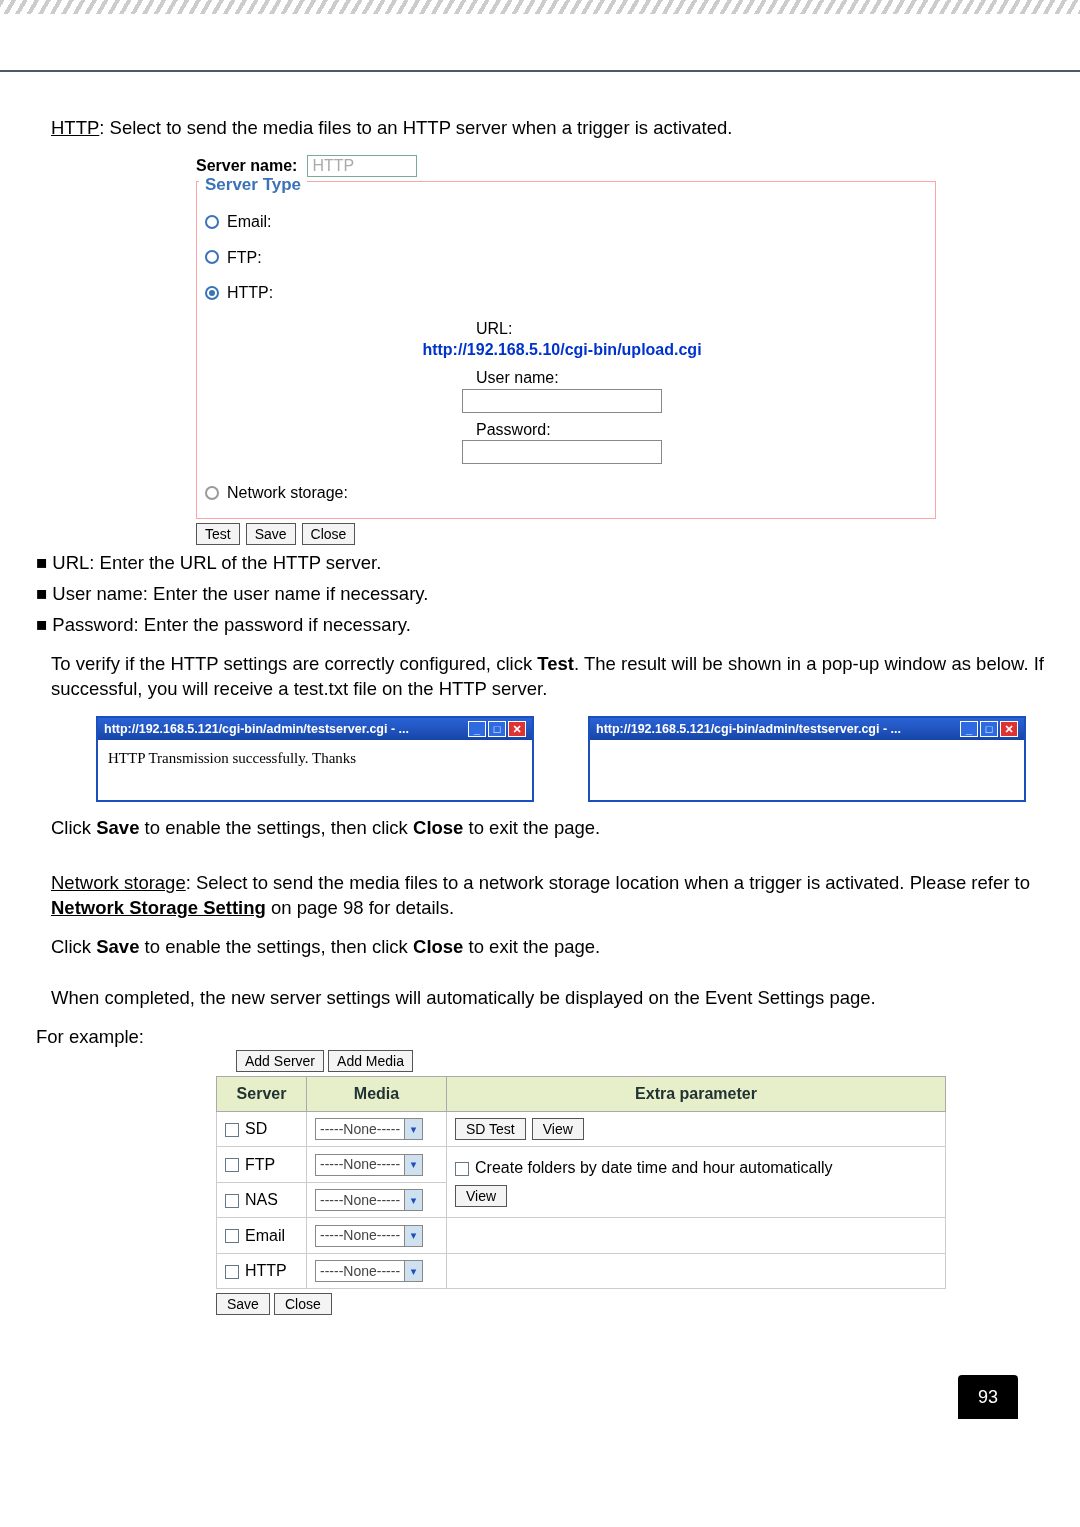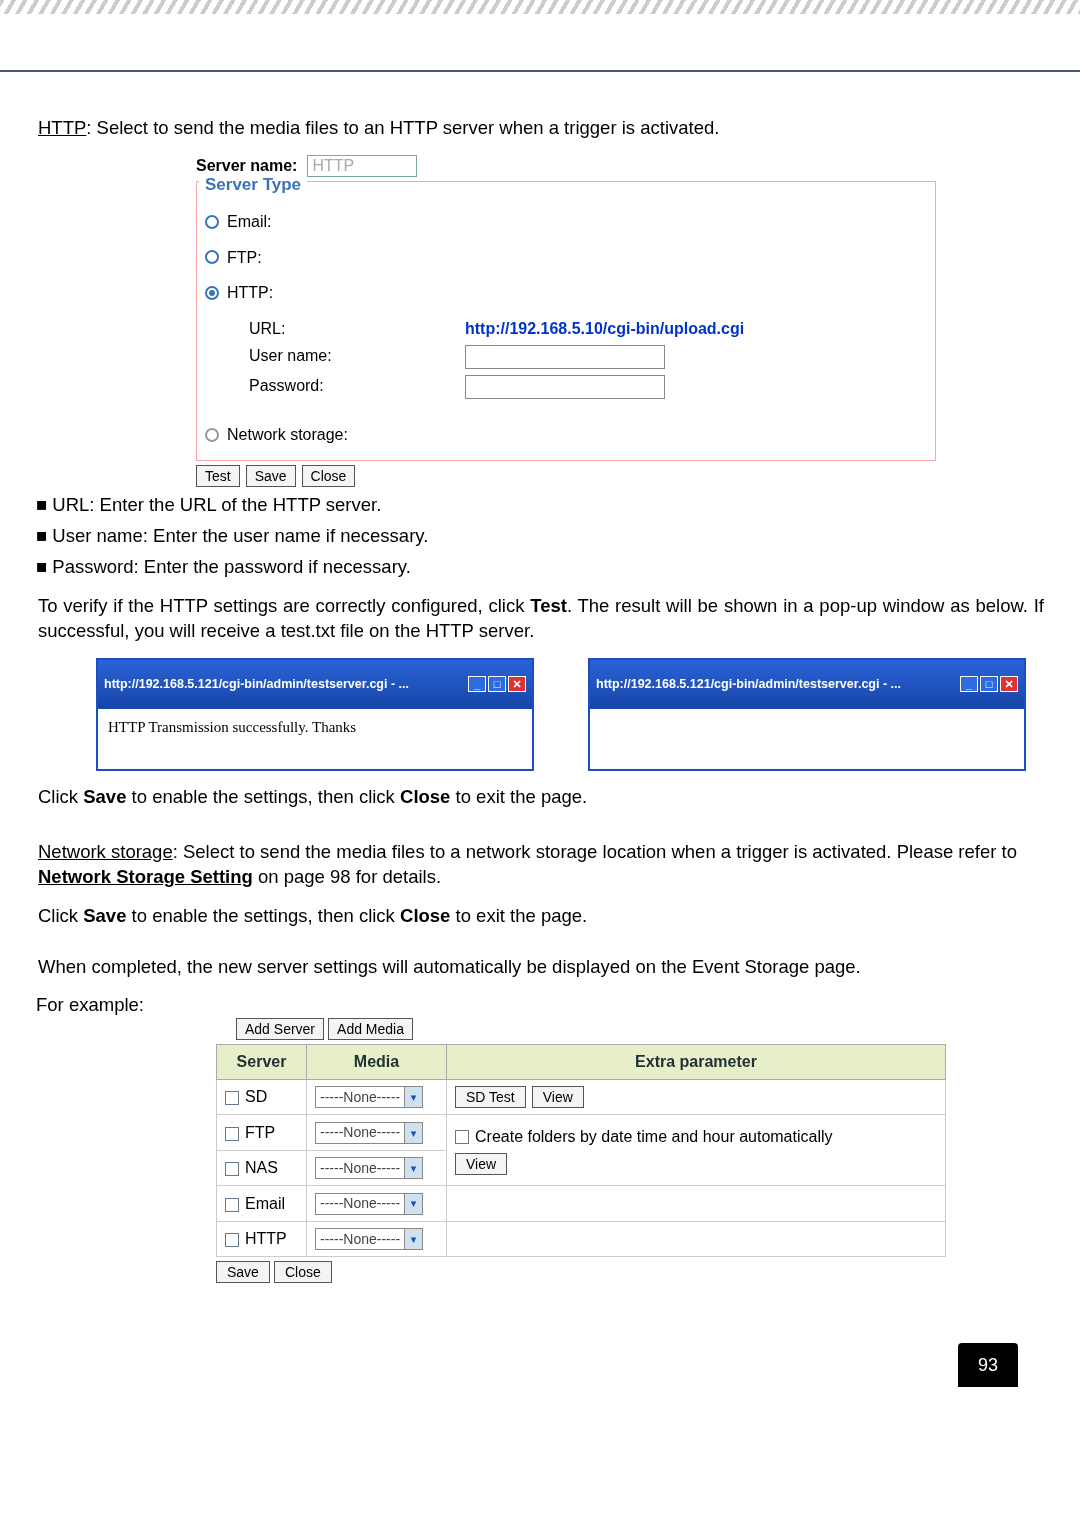--- a/index.html
+++ b/index.html
@@ -20,21 +20,21 @@
     margin-top: 56px;
   }
   .content {
     padding: 30px 36px 60px 36px;
     font-size: 18.5px;
     color: #000;
     line-height: 1.35;
   }
   .u { text-decoration: underline; }
   .bold { font-weight: bold; }
-  .para { margin: 14px 0 14px 2px; }
+  .para { margin: 14px 0 14px 15px; }
   .just { text-align: justify; }
   .bul::before { content: "■ "; }
   .bul { margin: 6px 0; }
 
   
   .svr-wrap { margin: 6px 0 4px 160px; width: 740px; }
   .svr-row { display: flex; align-items: center; gap: 10px; margin-bottom: 4px; }
   .svr-row label { font-size: 16px; font-weight: bold; }
   .svr-row input[type=text] {
     font-size: 16px; padding: 1px 4px;
@@ -47,37 +47,37 @@
   }
   .legend {
     color: #3b73b9; font-weight: bold; font-size: 17px;
     position: relative; top: -22px; left: -6px; background: #fff;
     display: inline-block; padding: 0 6px;
   }
   .radio-row { display:flex; align-items:center; gap:8px; margin: 6px 0 14px 0; font-size:16px; }
   .radio { width:14px; height:14px; border:2px solid #3b73b9; border-radius:50%; display:inline-block; position:relative; }
   .radio.on::after { content:""; position:absolute; inset:2px; background:#3b73b9; border-radius:50%; }
   .radio.grey { border-color:#999; }
-  .field-row { display:flex; margin:6px 0; font-size:16px; }
+  .field-row { display:flex; align-items:center; margin:6px 0; font-size:16px;flex-direction:column; }
   .field-row .lbl { width: 260px; padding-left: 44px; }
   .txtbox { width:200px; height:24px; border:1px solid #888; }
   .txtlink { color:#0033cc; font-size:16px;font-weight:bold; }
   .btnrow { margin-left:160px; display:flex; gap:6px; margin-top:4px; }
   .btnrow button, .btns button {
     font-size:14px; padding:0 8px; height:22px;
     border:1px solid #555; background:#f4f4f4; cursor:pointer;
   }
 
   
   .popups { display:flex; gap:54px; margin-left:60px; margin-top:8px; margin-bottom:8px; justify-content:flex-start; }
   .popup { width:438px; border:2px solid #1b4fbf; }
   .popup .titlebar {
     background: linear-gradient(#2a63d6,#1745a8);
     color:#fff; font-size:12.5px; font-weight:bold;
-    padding:16px 6px; display:flex; align-items:center; justify-content:space-between;
+    padding:3px 6px; display:flex; align-items:center; justify-content:space-between;
   }
   .winicons { display:flex; gap:2px; }
   .wi { width:18px; height:16px; display:flex; align-items:center; justify-content:center; font-size:11px; border:1px solid #fff; }
   .wi.min { background:#2e6be0; color:#fff; }
   .wi.max { background:#2e6be0; color:#fff; }
   .wi.close { background:#d33; color:#fff; }
   .popup .body { padding:8px 10px; font-family: "Times New Roman", serif; font-size:15px; height:60px; }
 
   
   .tbl-wrap { margin-left: 180px; width: 730px; }
@@ -140,21 +140,21 @@
           <span class="txtlink">http://192.168.5.10/cgi-bin/upload.cgi</span>
         </div>
         <div class="field-row">
           <div class="lbl">User name:</div>
           <div class="txtbox"></div>
         </div>
         <div class="field-row">
           <div class="lbl">Password:</div>
           <div class="txtbox"></div>
         </div>
-        <div class="radio-row" style="margin-top:25px;margin-bottom:2px">
+        <div class="radio-row" style="margin-top:18px;margin-bottom:2px">
           <span class="radio grey"></span>
           <span>Network storage:</span>
         </div>
       </div>
     </div>
   </div>
   <div class="btnrow">
     <button>Test</button>
     <button>Save</button>
     <button>Close</button>
@@ -197,21 +197,21 @@
   </div>
 
   <div class="para" style="margin-top:30px">
     <span class="u">Network storage</span><span>: Select to send the media files to a network storage location when a trigger is activated. Please refer to </span><span class="u bold">Network Storage Setting</span><span> on page 98 for details.</span>
   </div>
 
   <div class="para">
     <span>Click </span><span class="bold">Save</span><span> to enable the settings, then click </span><span class="bold">Close</span><span> to exit the page.</span>
   </div>
 
-  <div class="para" style="margin-top:26px">When completed, the new server settings will automatically be displayed on the Event Storage page.</div>
+  <div class="para" style="margin-top:26px">When completed, the new server settings will automatically be displayed on the Event Settings page.</div>
   <div>For example:</div>
 
   <div class="tbl-wrap">
     <div class="btns">
       <button>Add Server</button>
       <button>Add Media</button>
     </div>
     <table class="ev">
       <tbody>
           <tr>

